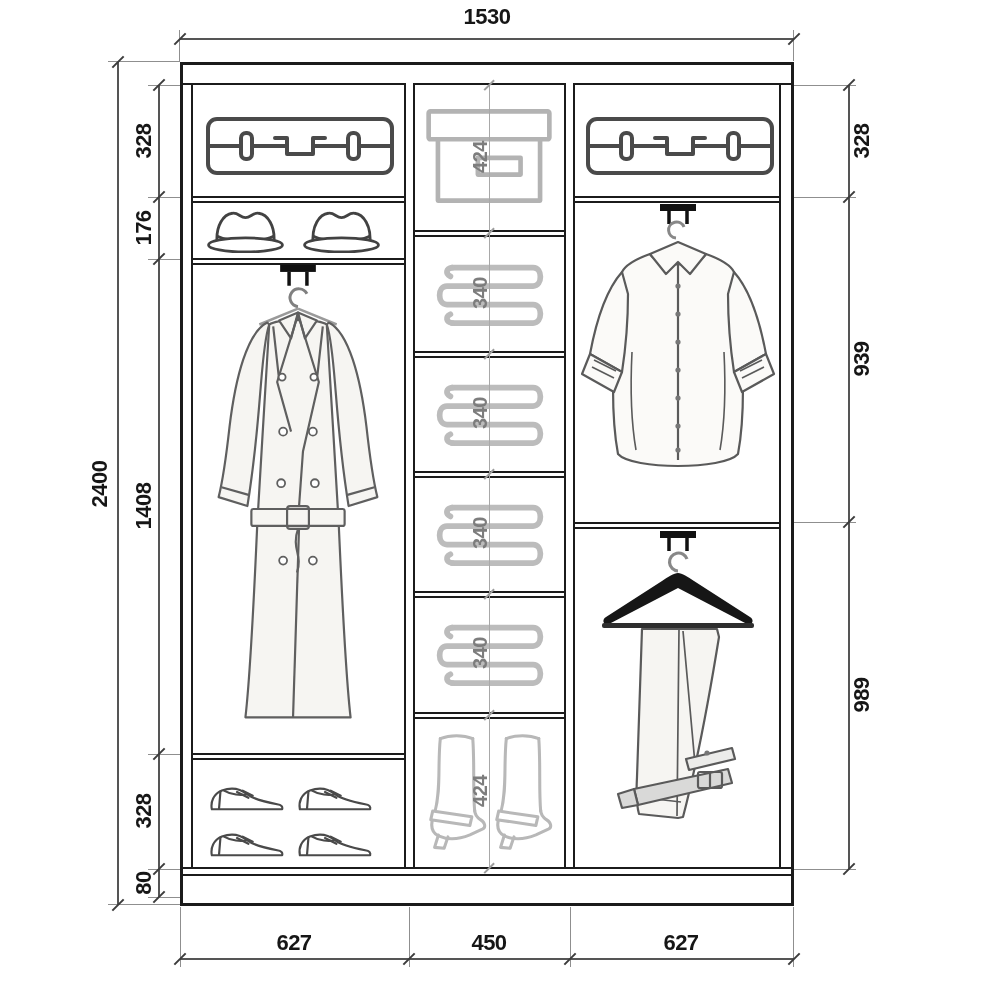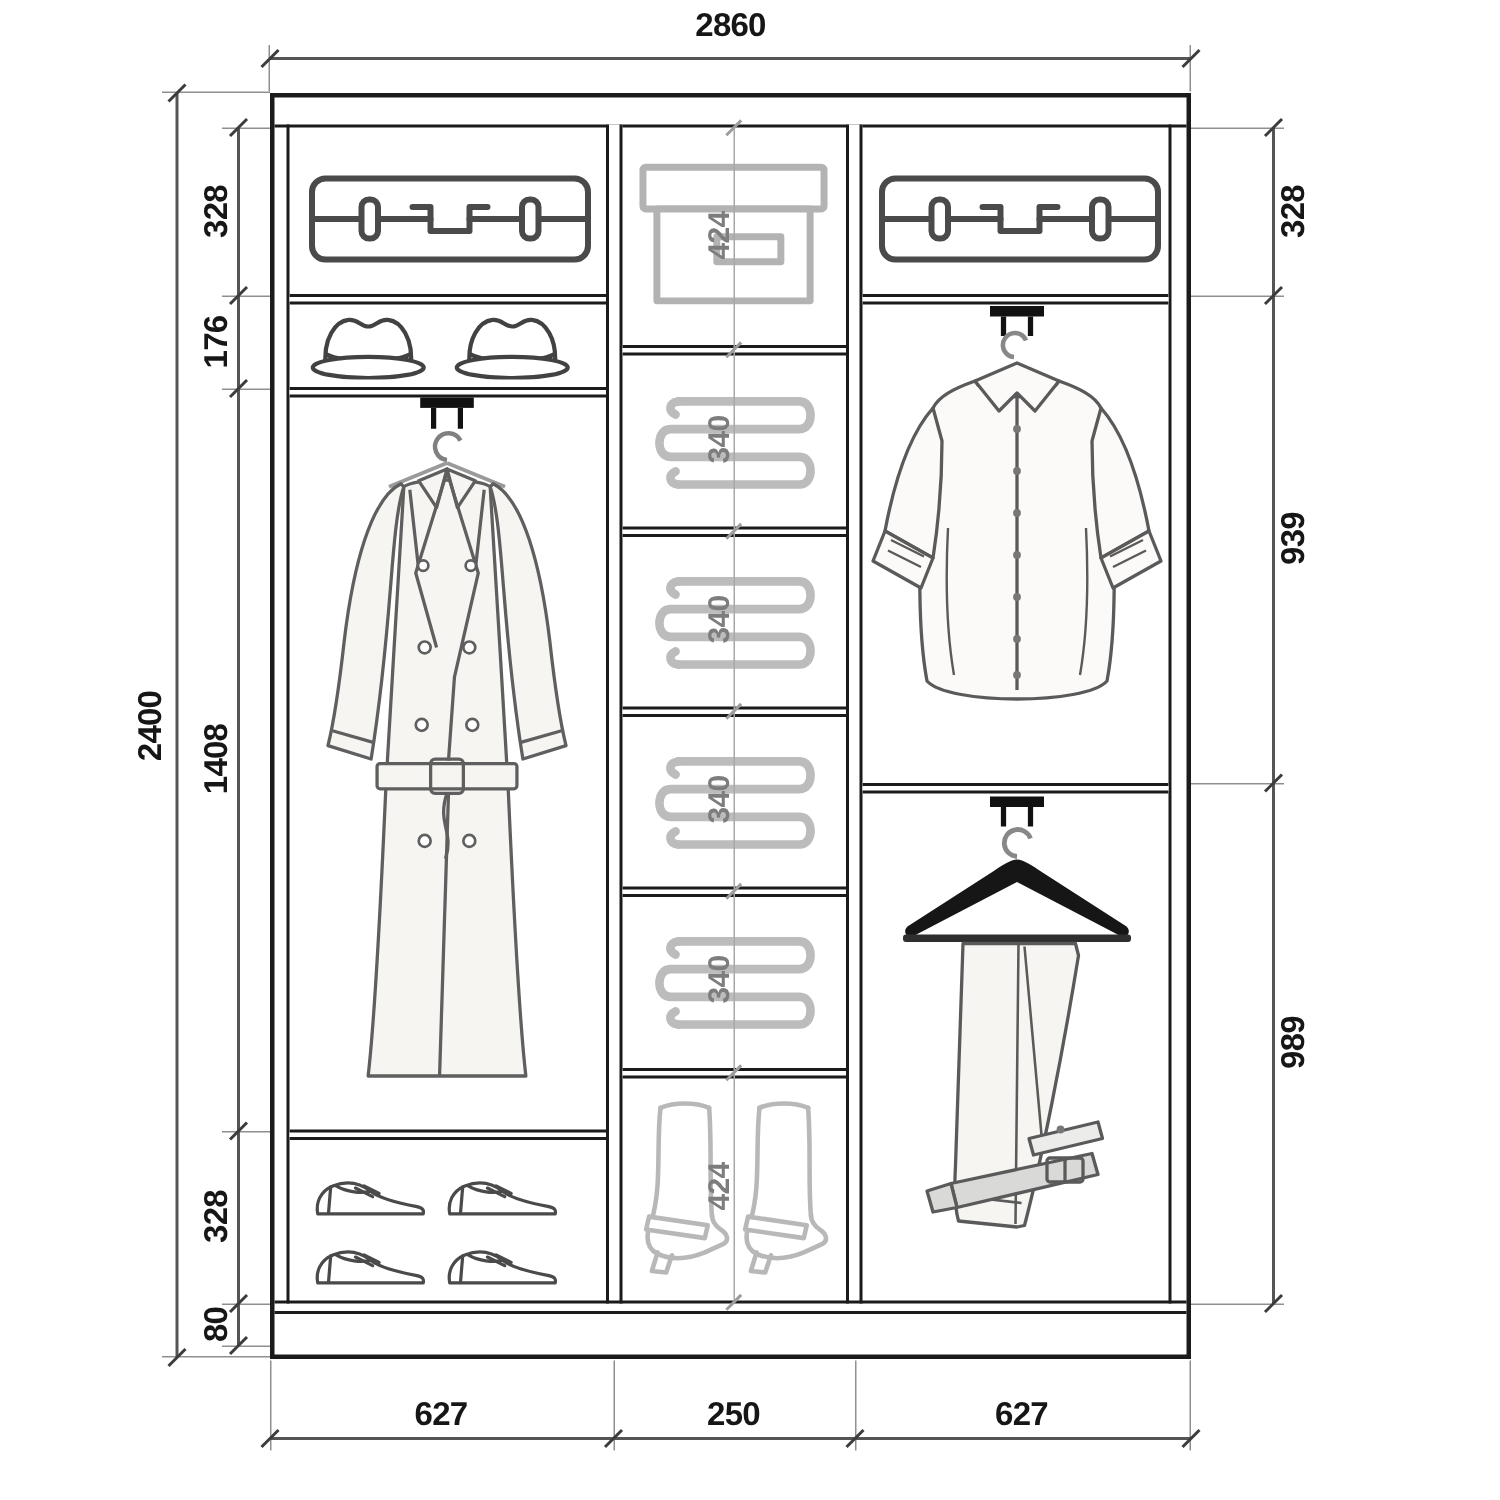--- a/index.html
+++ b/index.html
@@ -224,21 +224,21 @@
       <path d="M130 243 V259" fill="none"></path>
     </g>
     <circle cx="127" cy="224" r="2.6" fill="#777"></circle>
   </svg>
 
   <div class="ext" style="left:179px;top:30px;width:1px;height:31px;"></div>
   <div class="ext" style="left:793px;top:30px;width:1px;height:31px;"></div>
   <div class="dline" style="left:180px;top:38px;width:614px;height:1.5px;"></div>
   <div class="tick" style="left:180px;top:39px;"></div>
   <div class="tick" style="left:794px;top:39px;"></div>
-  <div class="dl" style="left:487px;top:17px;">2860</div>
+  <div class="dl" style="left:487px;top:17px;">1530</div>
 
   <div class="ext" style="left:108px;top:61px;width:72px;height:1px;"></div>
   <div class="ext" style="left:108px;top:904px;width:72px;height:1px;"></div>
   <div class="dline" style="left:117px;top:62px;width:1.5px;height:843px;"></div>
   <div class="tick" style="left:118px;top:62px;"></div>
   <div class="tick" style="left:118px;top:905px;"></div>
   <div class="dlv" style="left:100px;top:484px;">2400</div>
 
   <div class="ext" style="left:148px;top:85px;width:32px;height:1px;"></div>
   <div class="ext" style="left:148px;top:197px;width:32px;height:1px;"></div>
@@ -275,21 +275,21 @@
   <div class="ext" style="left:180px;top:907px;width:1px;height:60px;"></div>
   <div class="ext" style="left:409px;top:907px;width:1px;height:60px;"></div>
   <div class="ext" style="left:570px;top:907px;width:1px;height:60px;"></div>
   <div class="ext" style="left:793px;top:907px;width:1px;height:60px;"></div>
   <div class="dline" style="left:180px;top:958px;width:614px;height:1.5px;"></div>
   <div class="tick" style="left:180px;top:959px;"></div>
   <div class="tick" style="left:409px;top:959px;"></div>
   <div class="tick" style="left:570px;top:959px;"></div>
   <div class="tick" style="left:794px;top:959px;"></div>
   <div class="dl" style="left:294px;top:943px;">627</div>
-  <div class="dl" style="left:489px;top:943px;">250</div>
+  <div class="dl" style="left:489px;top:943px;">450</div>
   <div class="dl" style="left:681px;top:943px;">627</div>
 
   <div class="dline" style="left:489px;top:85px;width:1px;height:783px;background:#a8a8a8;"></div>
   <div class="tick g" style="left:489px;top:85px;"></div>
   <div class="tick g" style="left:489px;top:233px;"></div>
   <div class="tick g" style="left:489px;top:354px;"></div>
   <div class="tick g" style="left:489px;top:474px;"></div>
   <div class="tick g" style="left:489px;top:594px;"></div>
   <div class="tick g" style="left:489px;top:715px;"></div>
   <div class="tick g" style="left:489px;top:868px;"></div>

